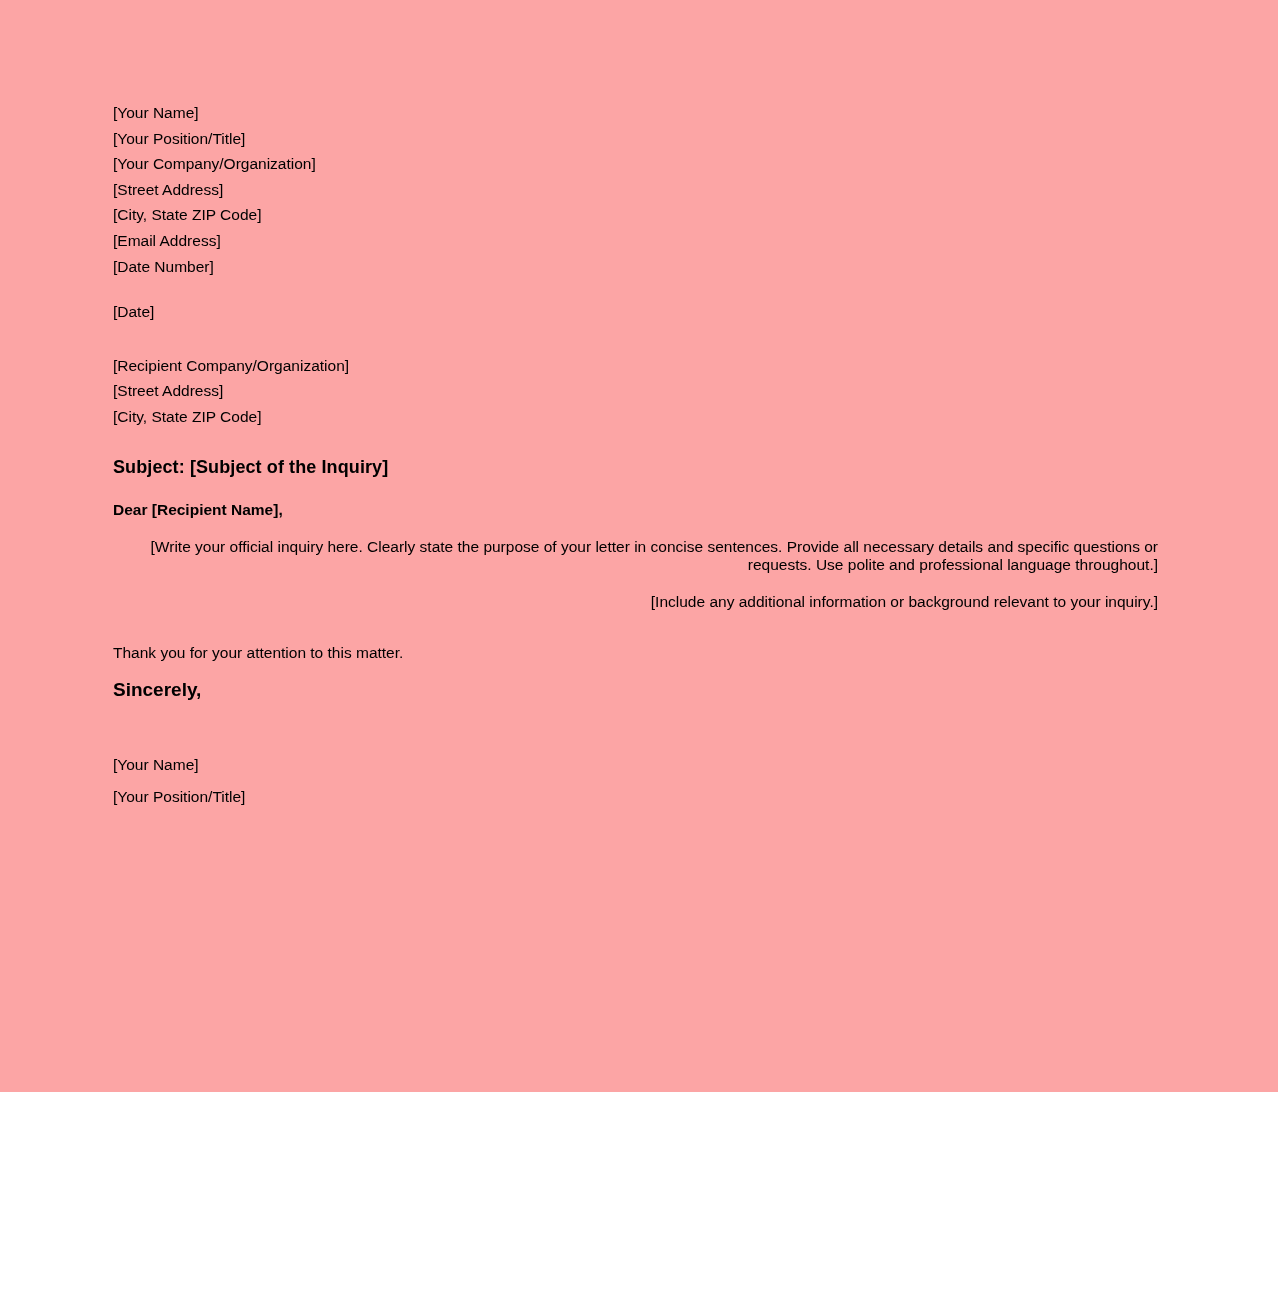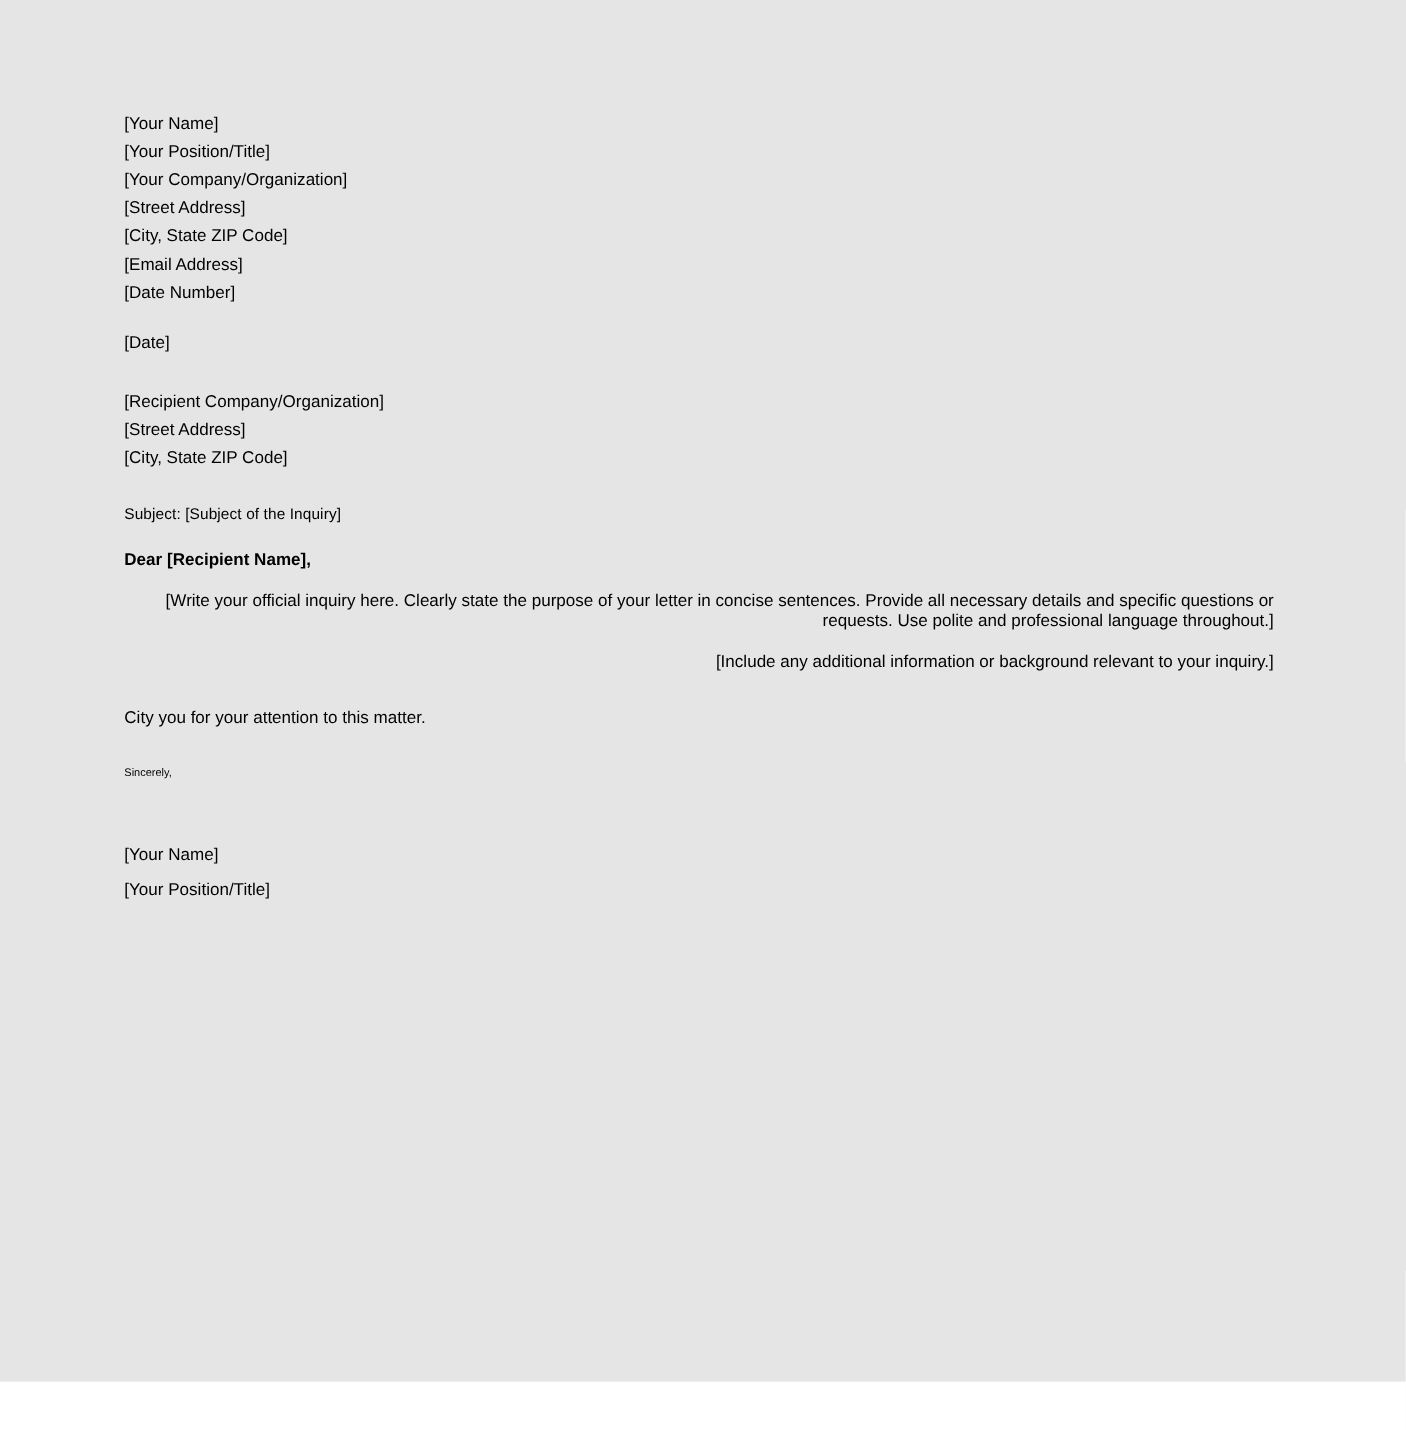--- a/index.html
+++ b/index.html
@@ -13,22 +13,22 @@
     height: 1300px;
     font-family: "Liberation Sans", sans-serif;
     color: #000000;
     -webkit-font-smoothing: antialiased;
     overflow: hidden;
   }
 
   .page {
     position: relative;
     width: 1278px;
-    height: 1256px;
-    background: #e5e5e5;
+    height: 1092px;
+    background: #fca5a5;
     box-sizing: border-box;
   }
 
   .letter {
     position: absolute;
     left: 113px;
     top: 100px;
     width: 1045px;
   }
 
@@ -40,22 +40,22 @@
   .addr-line {
     white-space: pre;
   }
 
   .gap-date      { height: 20px; }
   .gap-recipient { height: 28px; }
   .gap-subject   { height: 27px; }
 
   
   .subject-line {
-    font-size: 14px;
-    font-weight: normal;
+    font-size: 18px;
+    font-weight: bold;
     line-height: 20px;
     letter-spacing: 0.1px;
   }
 
   
   .salutation {
     margin-top: 23px;
     font-size: 15.5px;
     line-height: 20px;
     font-weight: bold;
@@ -65,23 +65,24 @@
     font-size: 15.5px;
     line-height: 18.5px;
     text-align: right;
   }
   .closing-thanks {
     margin-top: 32px;
     font-size: 15.5px;
     line-height: 20px;
   }
   .closing-sincerely {
-    margin-top: 30px;
-    font-size: 10px;
+    margin-top: 17px;
+    font-size: 19px;
     line-height: 20px;
+    font-weight: bold;
   }
 
   
   .signature-space {
     height: 55px;
   }
 
   .sign-block {
     font-size: 15.5px;
     line-height: 20px;
@@ -126,21 +127,21 @@
 
     <div class="gap-subject"></div>
 
     <div class="subject-line">Subject: [Subject of the Inquiry]</div>
 
     <div class="salutation">Dear [Recipient Name],</div>
 
     <div class="body-para">[Write your official inquiry here. Clearly state the purpose of your letter in concise sentences. Provide all necessary details and specific questions or requests. Use polite and professional language throughout.]</div>
     <div class="body-para">[Include any additional information or background relevant to your inquiry.]</div>
 
-    <div class="closing-thanks">City you for your attention to this matter.</div>
+    <div class="closing-thanks">Thank you for your attention to this matter.</div>
     <div class="closing-sincerely">Sincerely,</div>
 
     <div class="signature-space"></div>
 
     <div class="sign-block">
       <div class="sign-line">[Your Name]</div>
       <div class="sign-line">[Your Position/Title]</div>
     </div>
 
   </div>

